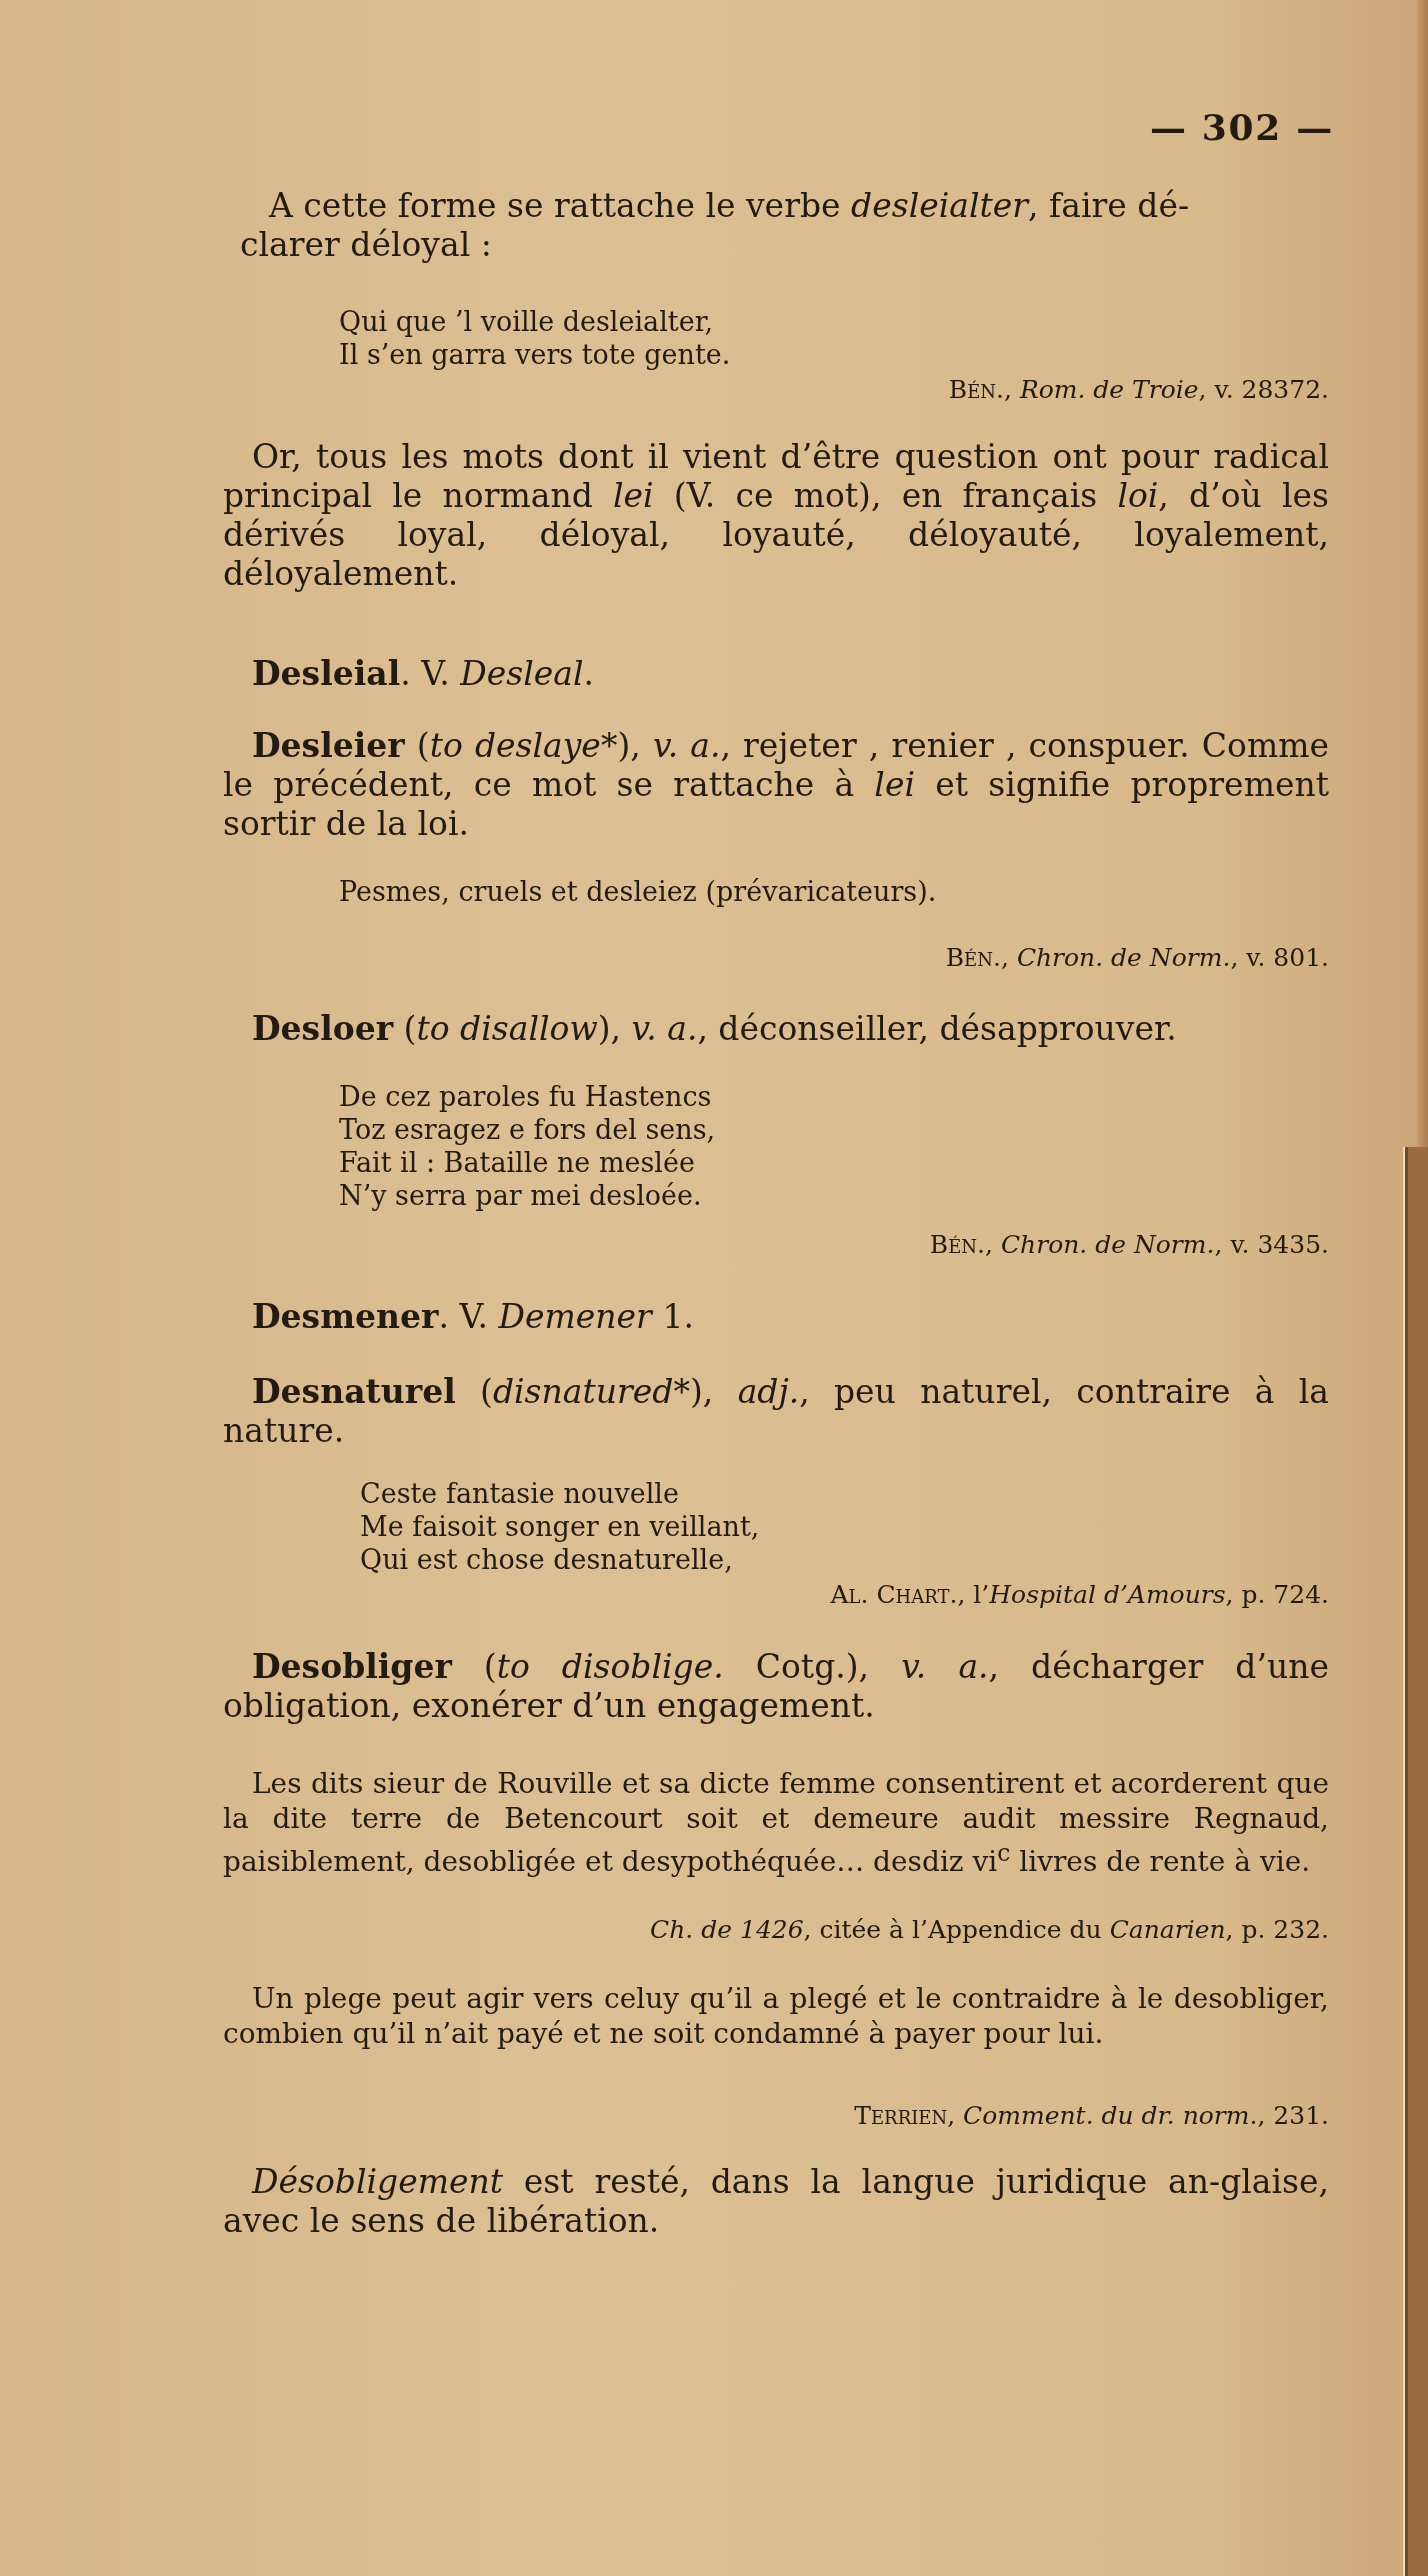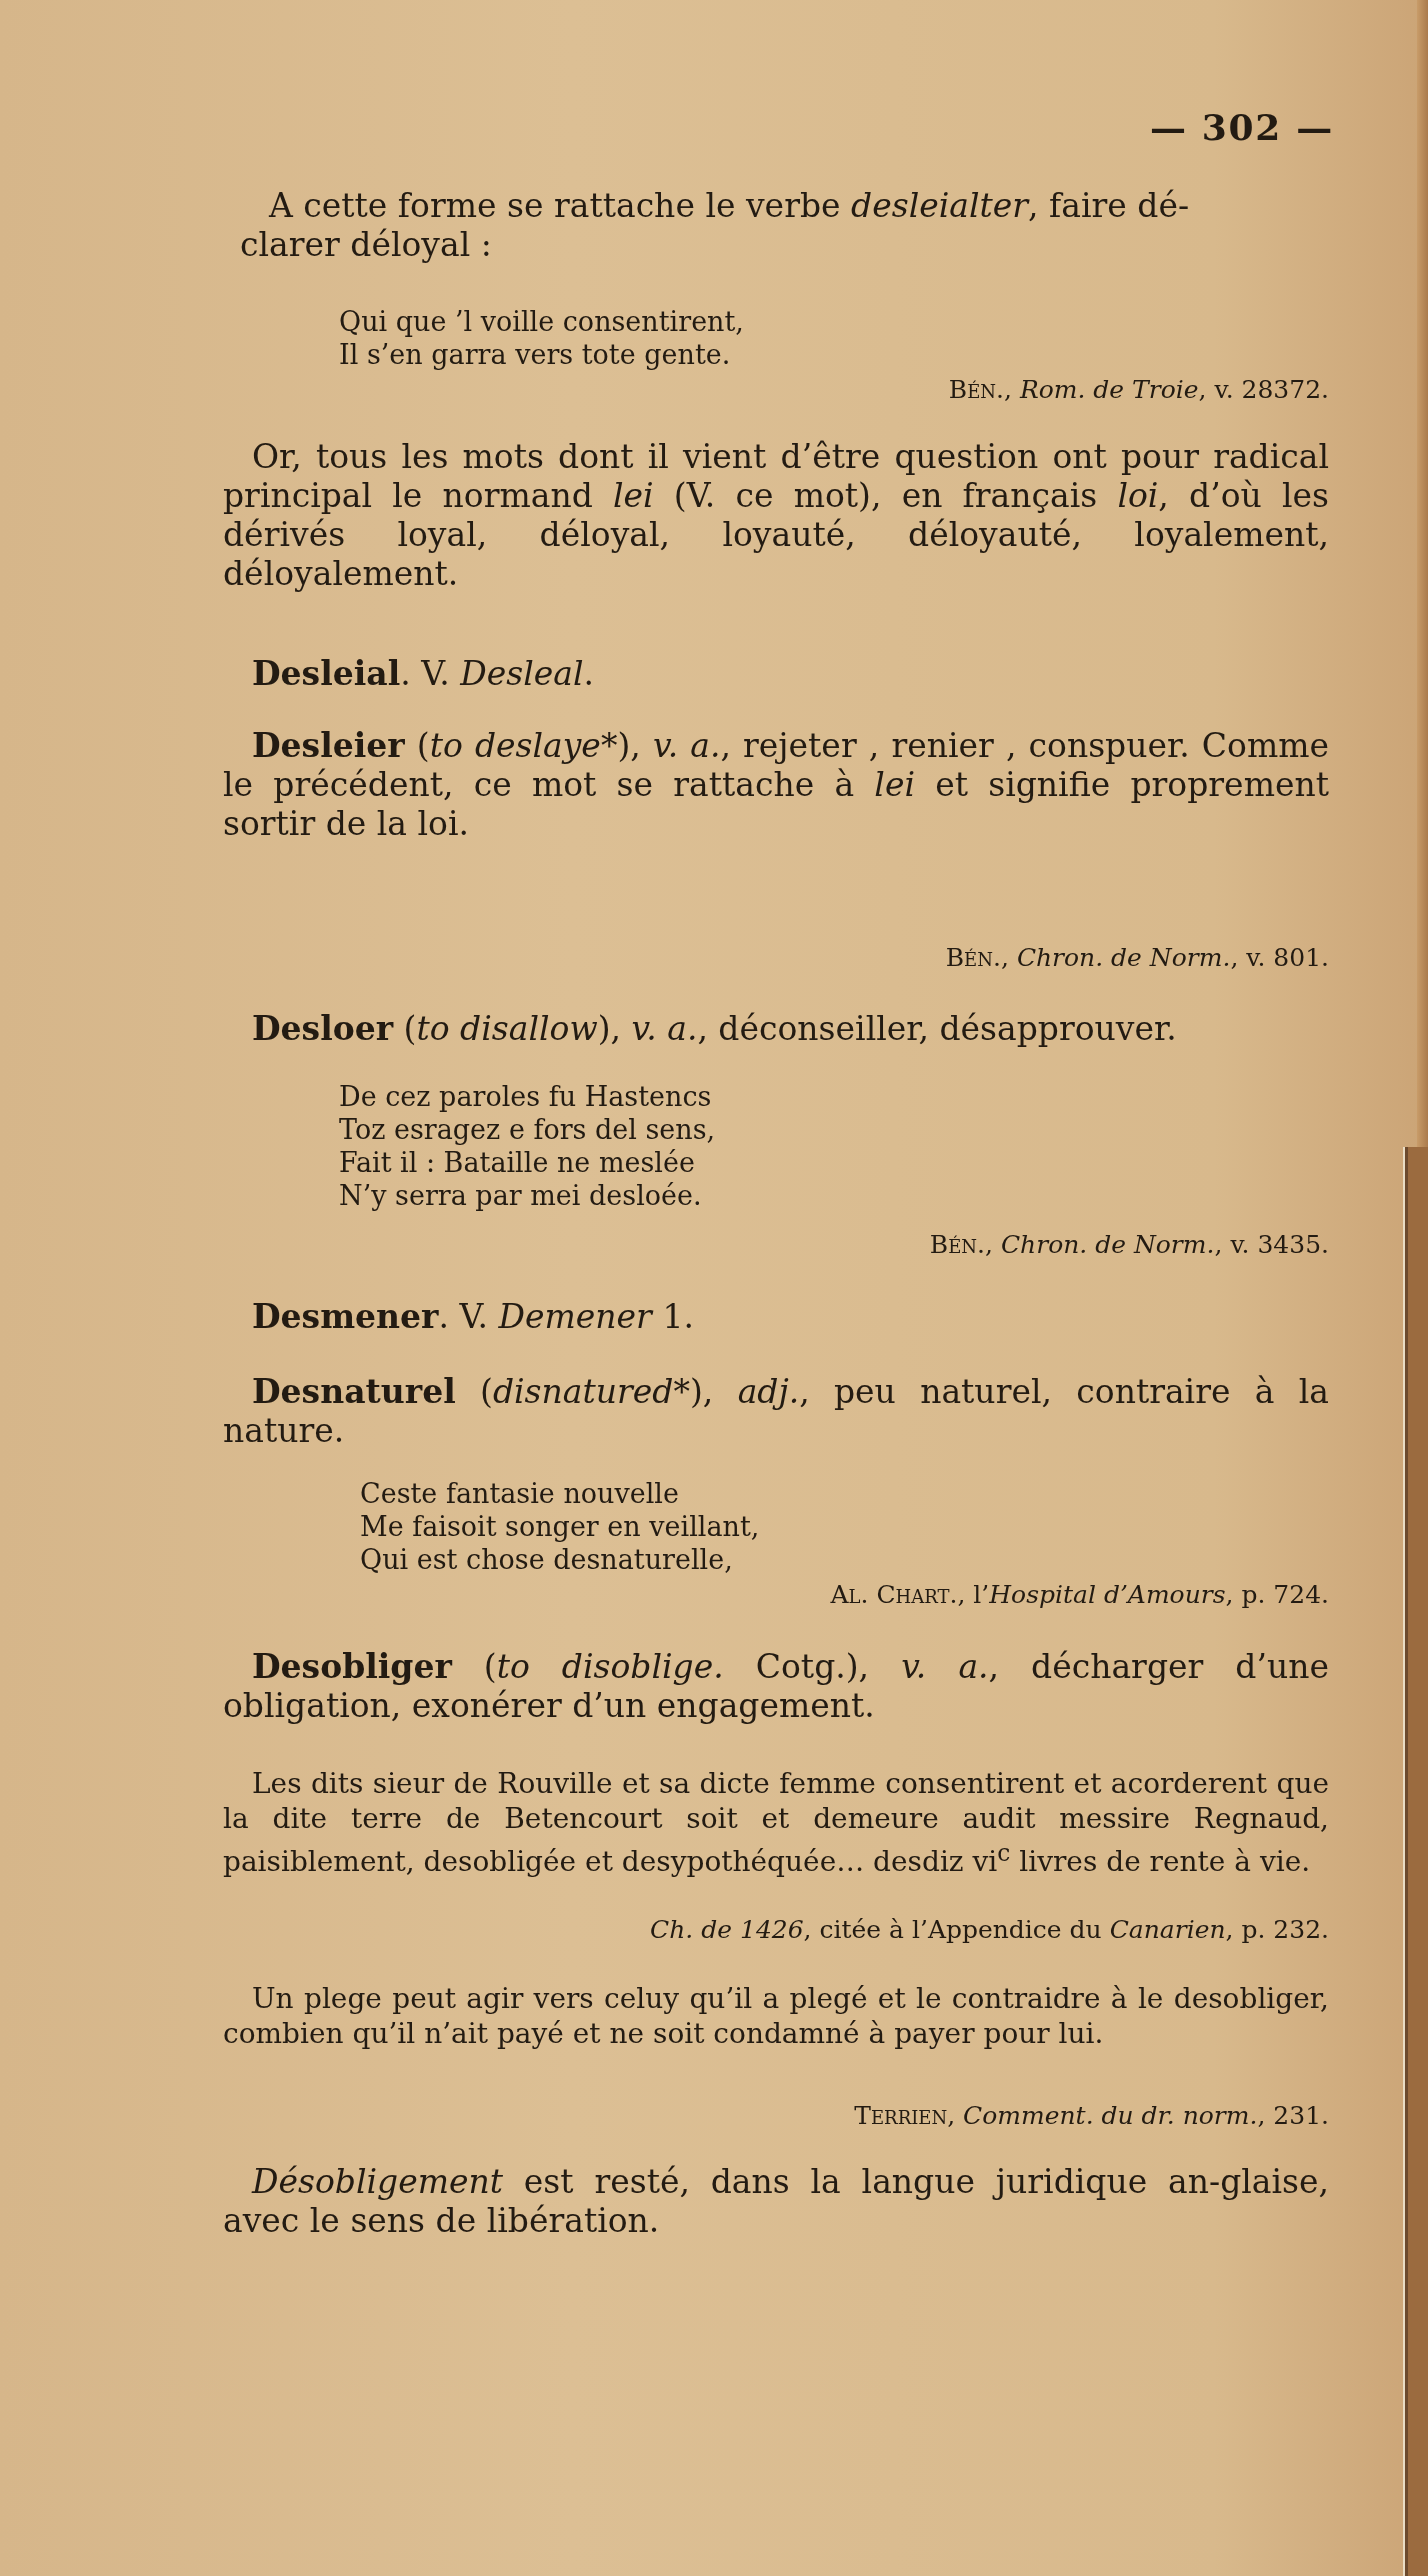--- a/index.html
+++ b/index.html
@@ -47,21 +47,21 @@
 <div class="content">
 
   <div class="pagenum">— 302 —</div>
 
   <div class="p indent" style="top:186px;margin-left:17px;">
     <span>A cette forme se rattache le verbe </span><i>desleialter</i><span>, faire dé-</span><br>
     <span>clarer déloyal :</span>
   </div>
 
   <div class="q" style="top:305px;">
-    <div>Qui que ’l voille consentirent,</div>
+    <div>Qui que ’l voille desleialter,</div>
     <div>Il s’en garra vers tote gente.</div>
   </div>
   <div class="cite" style="top:375px;">
     <span class="sc">Bén.</span>, <i>Rom. de Troie</i><span>, v. 28372.</span>
   </div>
 
   <div class="p indent" style="top:437px;">
     <span>Or, tous les mots dont il vient d’être question ont pour</span>
     <span>radical principal le normand </span><i>lei</i><span> (V. ce mot), en français</span>
     <i>loi</i><span>, d’où les dérivés loyal, déloyal, loyauté, déloyauté,</span>
@@ -70,20 +70,21 @@
 
   <div class="p indent" style="top:654px;">
     <span class="hw">Desleial</span><span>. V. </span><i>Desleal</i><span>.</span>
   </div>
 
   <div class="p indent" style="top:726px;">
     <span class="hw">Desleier</span> (<i>to deslaye*</i>), <i>v. a.</i><span>, rejeter , renier , conspuer.</span>
     <span>Comme le précédent, ce mot se rattache à </span><i>lei</i><span> et signifie proprement sortir de la loi.</span>
   </div>
   <div class="q" style="top:875px;">
+    <div>Pesmes, cruels et desleiez (prévaricateurs).</div>
   </div>
   <div class="cite" style="top:943px;">
     <span class="sc">Bén.</span>, <i>Chron. de Norm.</i><span>, v. 801.</span>
   </div>
 
   <div class="p indent" style="top:1009px;">
     <span class="hw">Desloer</span> (<i>to disallow</i>), <i>v. a.</i><span>, déconseiller, désapprouver.</span>
   </div>
   <div class="q" style="top:1080px;">
     <div>De cez paroles fu Hastencs</div>

